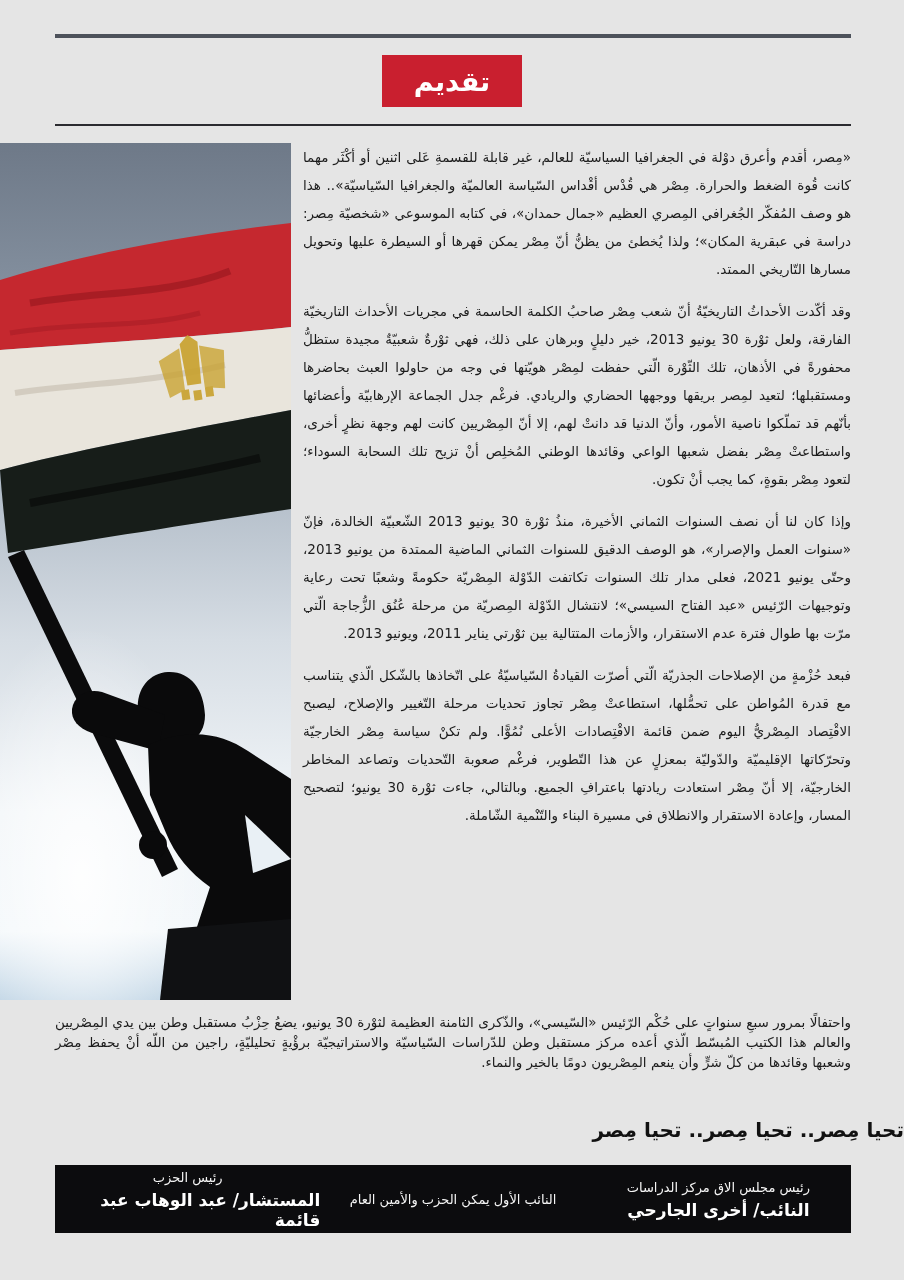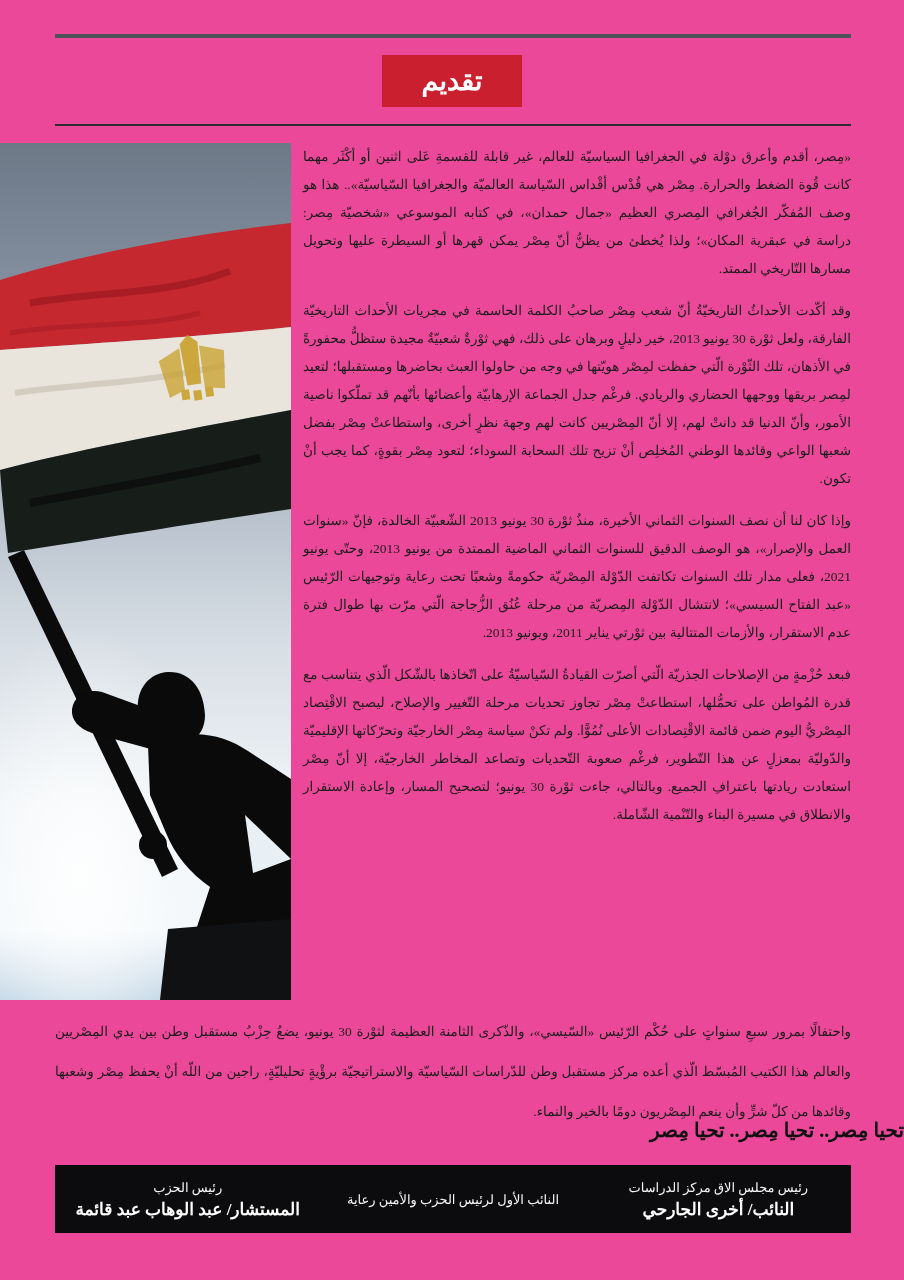--- a/index.html
+++ b/index.html
@@ -1,37 +1,37 @@
 <!DOCTYPE html>
 <html lang="ar"><head>
 <meta charset="utf-8">
 <style>
   html,body{margin:0;padding:0;background:#ffffff;}
   body{width:904px;height:1280px;position:relative;font-family:"DejaVu Sans",sans-serif;overflow:hidden;}
-  .page{position:absolute;inset:0;background:#ec4899;font-family:Liberation Serif, serif;}
+  .page{position:absolute;inset:0;background:#e5e5e5;}
 
   .rule-top{position:absolute;left:55px;right:53px;top:34px;height:4px;background:#4d525b;}
   .rule-mid{position:absolute;left:55px;right:53px;top:124px;height:2px;background:#2b2b30;}
 
   .banner{position:absolute;top:55px;left:50%;transform:translateX(-50%);
           width:140px;height:52px;background:#c91f2f;color:#fff;
           display:flex;align-items:center;justify-content:center;
           font-size:27px;font-weight:bold;direction:rtl;}
 
   .photo{position:absolute;left:0;top:143px;width:291px;height:857px;overflow:hidden;}
   .photo svg{display:block;width:291px;height:857px;}
 
   .text-col{position:absolute;top:143px;right:53px;width:552px;height:860px;
             direction:rtl;text-align:justify;color:#1c1c1c;
             font-size:13.5px;line-height:28px;overflow:hidden;}
   .text-col p{margin:0 0 14px 4px;}
 
   .wide-para{position:absolute;top:1012px;right:53px;left:55px;
              direction:rtl;text-align:justify;color:#1c1c1c;
-             font-size:13.5px;line-height:40px;}
+             font-size:13.5px;line-height:20px;}
 
   .slogan{position:absolute;top:1118px;left:0;width:904px;text-align:right;
           direction:rtl;font-size:20px;font-weight:bold;color:#111;}
 
   .footer{position:absolute;top:1165px;left:55px;right:53px;height:68px;
           background:#0c0c0e;display:flex;direction:rtl;color:#fff;}
   .footer .col{flex:1 1 0;display:flex;flex-direction:column;align-items:center;
                justify-content:center;gap:4px;padding-top:2px;}
   .footer .role{font-size:13px;line-height:16px;opacity:.96;direction:rtl;}
   .footer .name{font-size:17px;line-height:20px;font-weight:bold;direction:rtl;}
@@ -114,21 +114,21 @@
   <div class="wide-para">واحتفالًا بمرور سبعِ سنواتٍ على حُكْم الرّئيس «السّيسي»، والذّكرى الثامنة العظيمة لثوْرة 30 يونيو، يضعُ حِزْبُ مستقبل وطن بين يدي المِصْريين والعالم هذا الكتيب المُبسّط الّذي أعده مركز مستقبل وطن للدّراسات السّياسيّة والاستراتيجيّة برؤْيةٍ تحليليّةٍ، راجين من اللّه أنْ يحفظ مِصْر وشعبها وقائدها من كلّ شرٍّ وأن ينعم المِصْريون دومًا بالخير والنماء.</div>
 
   <div class="slogan">تحيا مِصر.. تحيا مِصر.. تحيا مِصر</div>
 
   <div class="footer">
     <div class="col">
       <div class="role">رئيس مجلس الاق  مركز الدراسات</div>
       <div class="name">النائب/ أخرى الجارحي</div>
     </div>
     <div class="col">
-      <div class="role">النائب الأول لرئيس الحزب والأمين رعاية</div>
+      <div class="role">النائب الأول يمكن الحزب والأمين العام</div>
     </div>
     <div class="col">
       <div class="role">رئيس الحزب</div>
       <div class="name">المستشار/ عبد الوهاب عبد قائمة</div>
     </div>
   </div>
 
 </div>
 
 </body></html>

